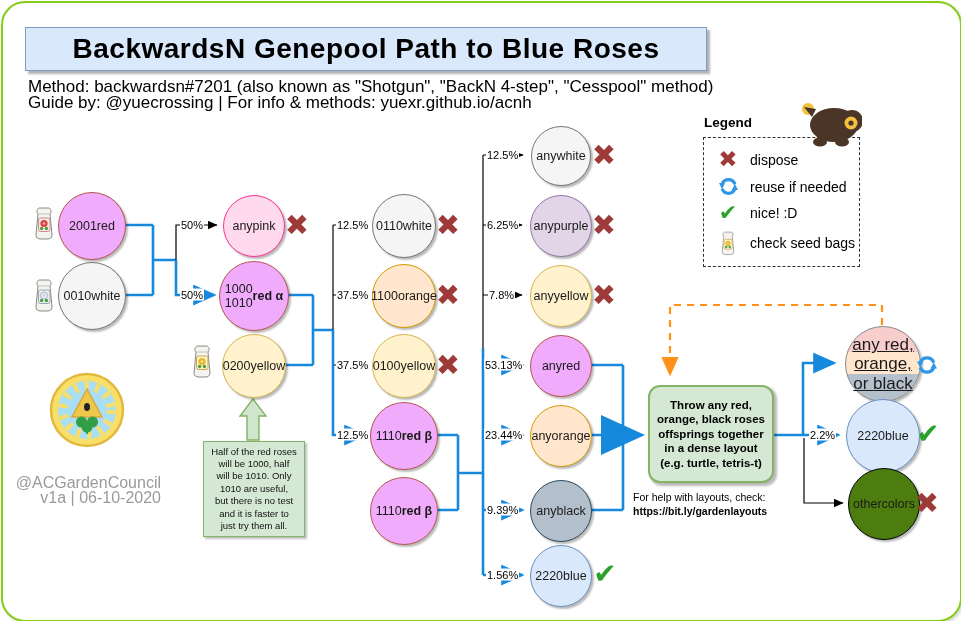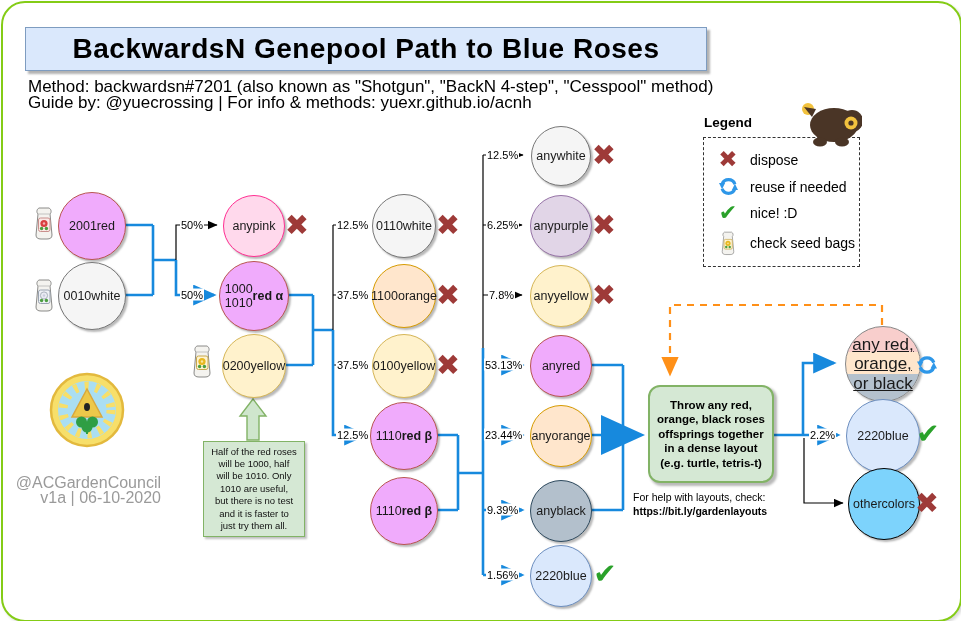--- a/index.html
+++ b/index.html
@@ -29,21 +29,21 @@
   .node .name{font-size:12.5px;}
   .node.boldname .name{font-weight:bold;}
   .c-red{background:#f0abfc;border:1.4px solid #b85450;}
   .c-white{background:#f5f5f5;border:1.4px solid #777;}
   .c-pink{background:#ffd9ec;border:1.6px solid #ff2f92;}
   .c-yellow{background:#fff2cc;border:1.4px solid #d6b656;}
   .c-orange{background:#ffe6cc;border:1.4px solid #d79b00;}
   .c-purple{background:#e1d5e7;border:1.4px solid #9673a6;}
   .c-black{background:#b3c0cc;border:1.6px solid #2e4a5e;}
   .c-blue{background:#dae8fc;border:1.4px solid #6c8ebf;}
-  .c-plain{background:#7dd3fc;border:1.4px solid #000;}
+  .c-plain{background:#4d7c0f;border:1.4px solid #000;}
   .c-tri{background:linear-gradient(180deg,#f8cecc 0 34%,#ffe6cc 34% 63%,#b4c1cd 63% 100%);
          border:1.5px solid #888;}
   .c-tri .multi{white-space:pre-line;font-size:17px;text-decoration:underline;}
   .pct{position:absolute;transform:translateY(-54%);background:#fff;font-size:11px;color:#000;padding:0 1px;}
   .mark{position:absolute;transform:translate(-50%,-50%);font-family:"DejaVu Sans",sans-serif;font-weight:bold;line-height:1;}
   .mark.x{color:#9e3a38;font-size:29px;}
   .mark.ok{color:#2aa12a;font-size:28px;}
   .bag{position:absolute;}
   .greenbox{
     position:absolute;left:645px;top:382px;width:122px;height:94px;

